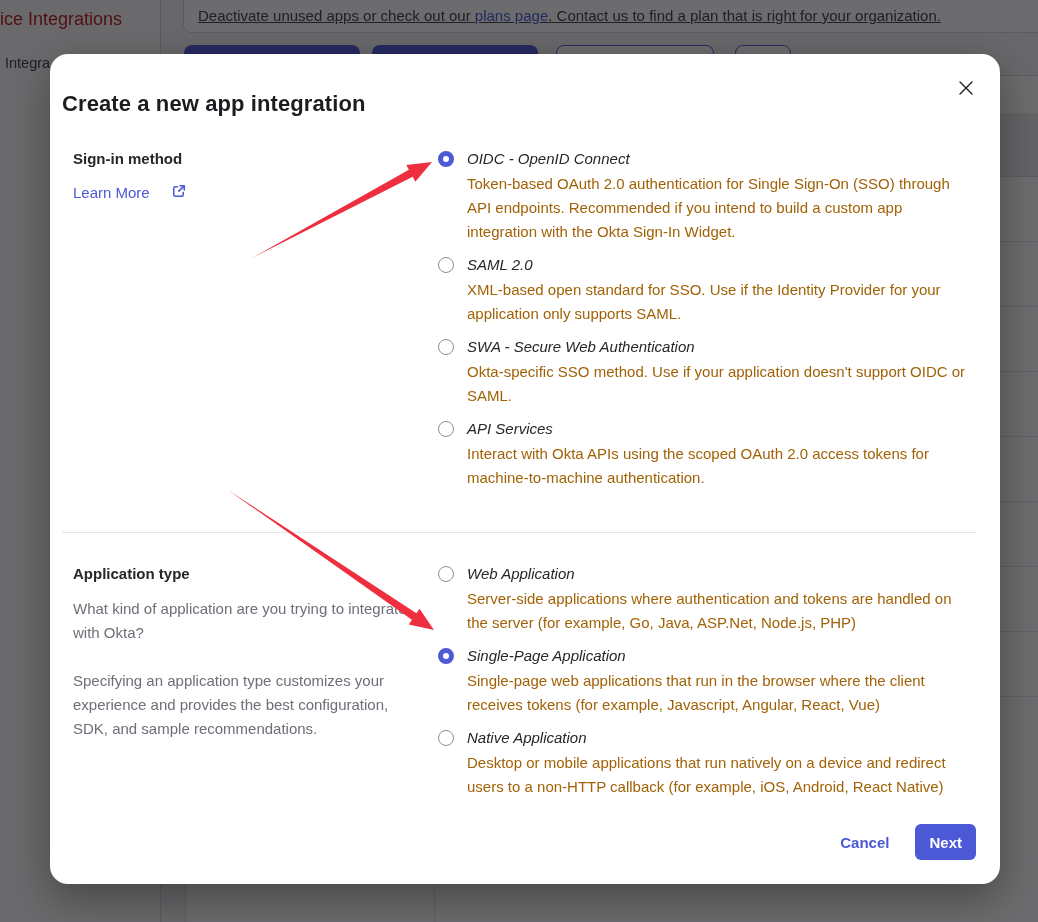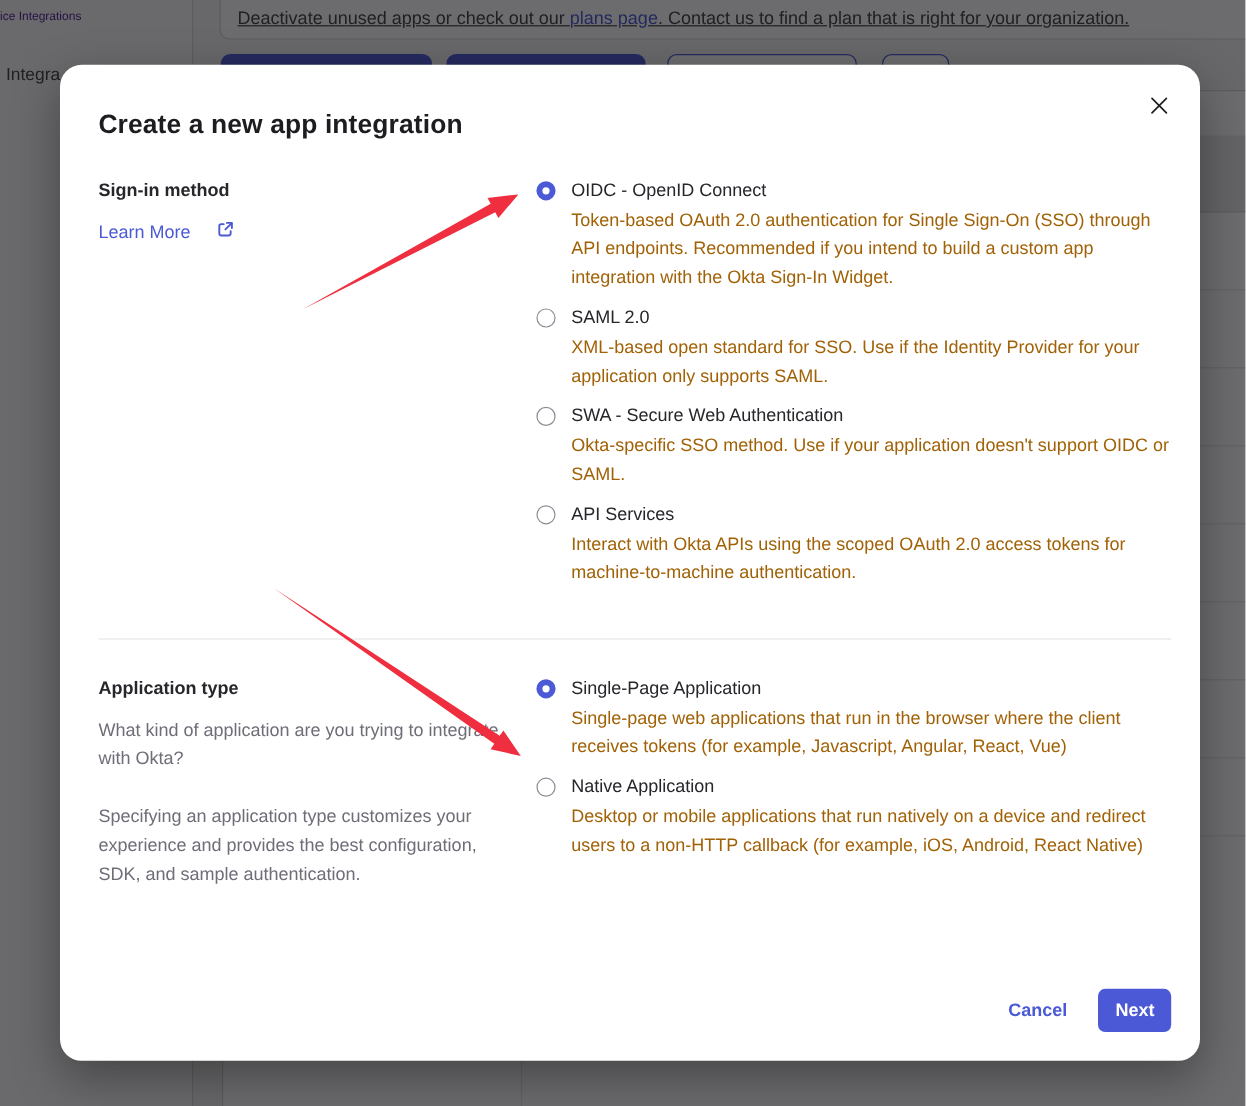--- a/index.html
+++ b/index.html
@@ -10,21 +10,21 @@
     position:relative;
     color:#26262b;
   }
 
   
   .bg-page { position:absolute; inset:0; }
   .bg-sidebar {
     position:absolute; left:0; top:0; width:161px; height:922px;
     background:#fafafa; border-right:1px solid #d7d7dc;
   }
-  .bg-side-item1 { position:absolute; left:0; top:9px; font-size:10px; color:#4c1d95; white-space:nowrap; }
+  .bg-side-item1 { position:absolute; left:0; top:9px; font-size:18px; color:#b91c1c; white-space:nowrap; }
   .bg-side-item2 { position:absolute; left:5px; top:55px; font-size:14.5px; color:#3f3f46; white-space:nowrap; }
   .bg-banner {
     position:absolute; left:183px; top:-24px; width:1200px; height:57px;
     background:#ffffff; border:1px solid #d7d7dc; border-radius:8px;
   }
   .bg-banner-text { position:absolute; left:14px; top:30px; font-size:15px; color:#3f3f46; white-space:nowrap;text-decoration:underline; }
   .bg-banner-link { color:#4a59d4; }
   .bg-btn { position:absolute; top:45px; height:34px; border-radius:8px; }
   .bg-btn.filled { background:#4e5bd9; }
   .bg-btn.outline { background:#ffffff; border:1px solid #4e5bd9; }
@@ -38,49 +38,49 @@
 
   
   .scrim { position:absolute; inset:0; background:rgba(10,10,14,0.60); }
 
   
   .modal {
     position:absolute; left:50px; top:54px; width:950px; height:830px;
     background:#ffffff; border-radius:18px;
     box-shadow:0 14px 40px rgba(0,0,0,0.35);
     display:flex; flex-direction:column;
-    padding:36px 24px 24px 32px;
+    padding:36px 24px 24px 12px;
   }
   .modal-title { font-size:22px; font-weight:600; color:#1d1d21; line-height:28px; letter-spacing:0.1px; }
   .close-btn {
     position:absolute; top:68px; right:18px; width:32px; height:32px;
     background:none; border:none; cursor:pointer;
     display:flex; align-items:center; justify-content:center;
   }
   .close-btn svg { display:block; }
 
-  .section { display:grid; grid-template-columns:365px 1fr; }
+  .section { display:grid; grid-template-columns:365px 1fr;margin-left:11px; }
   .section-1 { margin-top:30px; }
   .section-2 { margin-top:30px; }
   .left-col { padding-right:14px; }
   .sec-label { font-size:15px; font-weight:700; color:#26262b; line-height:22px; }
   .learn-more {
     margin-top:14px; display:inline-flex; align-items:center; gap:22px;
     font-size:15px; font-weight:400; color:#4a59d4; text-decoration:none; cursor:pointer;
   }
   .left-para { margin-top:12px; font-size:15px; line-height:24px; color:#6e6e78; }
   .left-para + .left-para { margin-top:24px; }
 
   .option { display:flex; gap:13px; margin-bottom:10px; cursor:pointer; }
   .radio {
     flex:0 0 16px; width:16px; height:16px; margin-top:3px;
     border-radius:50%; border:1.5px solid #8c8c96; background:#ffffff;
   }
   .radio.selected { border:5px solid #4c5ad6; }
-  .opt-name { font-size:15px; line-height:22px; color:#26262b; }
+  .opt-name { font-size:15px; line-height:22px; color:#26262b;font-style:italic; }
   .opt-desc { font-size:15px; line-height:24px; color:#a16207; margin-top:2px; max-width:512px; }
 
   .divider { border:none; border-top:1px solid #e6e6ea; margin-top:32px; }
 
   .footer { margin-top:auto; display:flex; justify-content:flex-end; gap:26px; }
   .cancel-btn {
     background:none; border:none; font-family:inherit;
     font-size:15px; font-weight:700; color:#4a59d4; cursor:pointer;
   }
   .next-btn {
@@ -174,23 +174,30 @@
       </div>
     </div>
   </div>
 
   <hr class="divider">
 
   <div class="section section-2">
     <div class="left-col">
       <div class="sec-label">Application type</div>
       <div class="left-para">What kind of application are you trying to integrate with Okta?</div>
-      <div class="left-para">Specifying an application type customizes your experience and provides the best configuration, SDK, and sample authentication.</div>
+      <div class="left-para">Specifying an application type customizes your experience and provides the best configuration, SDK, and sample recommendations.</div>
     </div>
     <div class="right-col">
+      <div class="option">
+        <div class="radio"></div>
+        <div>
+          <div class="opt-name">Web Application</div>
+          <div class="opt-desc">Server-side applications where authentication and tokens are handled on the server (for example, Go, Java, ASP.Net, Node.js, PHP)</div>
+        </div>
+      </div>
       <div class="option">
         <div class="radio selected"></div>
         <div>
           <div class="opt-name">Single-Page Application</div>
           <div class="opt-desc">Single-page web applications that run in the browser where the client receives tokens (for example, Javascript, Angular, React, Vue)</div>
         </div>
       </div>
       <div class="option">
         <div class="radio"></div>
         <div>

